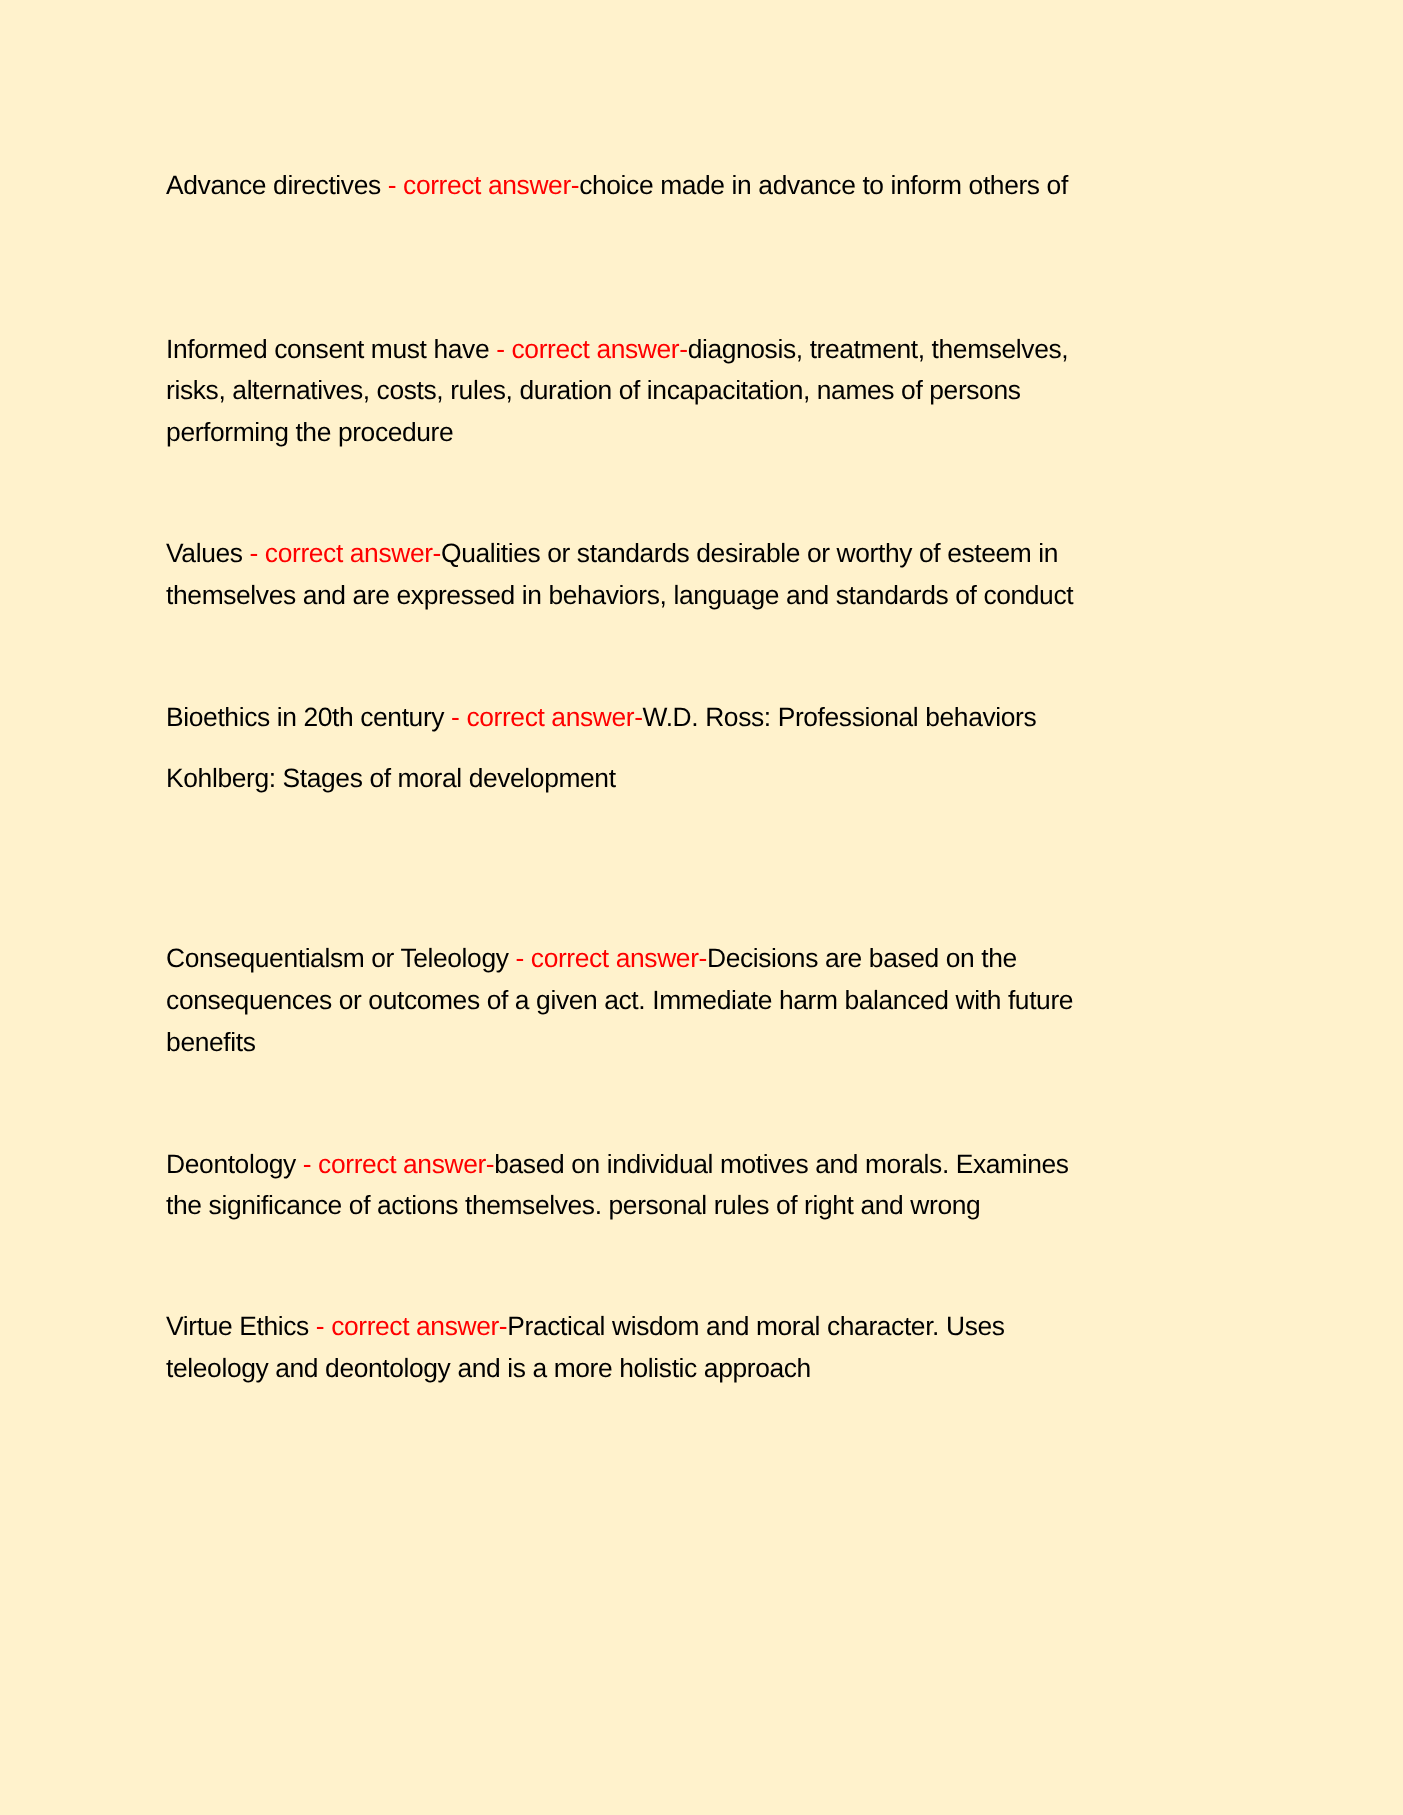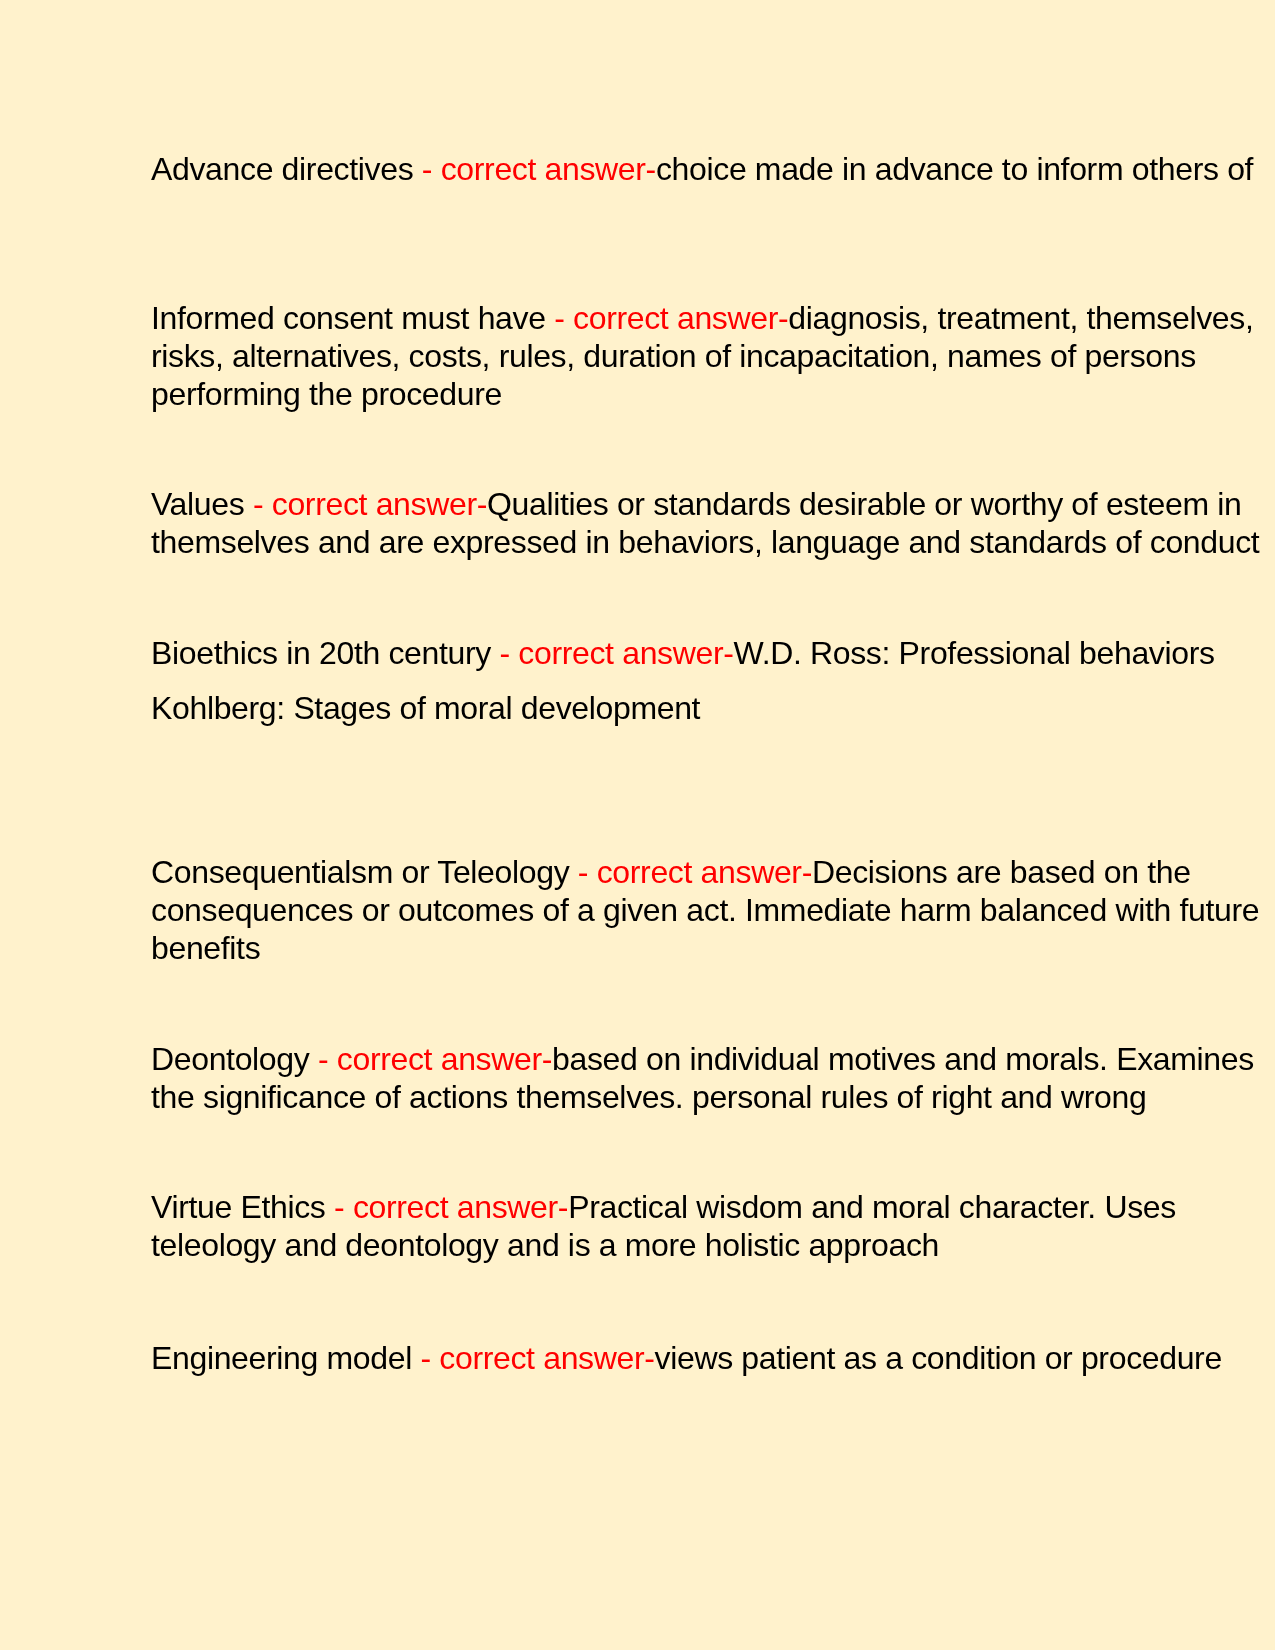--- a/index.html
+++ b/index.html
@@ -24,21 +24,21 @@
     }
     .entry {
       position: absolute;
       left: 151px;
       width: 1000px;
     }
     .line {
       display: block;
       height: 38px;
       line-height: 38px;
-      font-size: 32px;
+      font-size: 24px;
       white-space: nowrap;
       letter-spacing: -0.35px;
     }
     .sep, .sep2 { color: #FF0000; }
   </style>
 </head>
 <body>
 
 <div class="page">
 
@@ -71,18 +71,15 @@
   <div class="entry" style="top:1040px;">
     <span class="line"><span>Deontology</span><span class="sep"> - correct answer-</span><span>based on individual motives and morals. Examines</span></span>
     <span class="line">the significance of actions themselves. personal rules of right and wrong</span>
   </div>
 
   <div class="entry" style="top:1188px;">
     <span class="line"><span>Virtue Ethics</span><span class="sep"> - correct answer-</span><span>Practical wisdom and moral character. Uses</span></span>
     <span class="line">teleology and deontology and is a more holistic approach</span>
   </div>
 
-  <div class="entry" style="top:1339px;">
-    <span class="line"><span>Engineering model</span><span class="sep"> - correct answer-</span><span>views patient as a condition or procedure</span></span>
-  </div>
 
 
 </div>
 
 </body></html>

